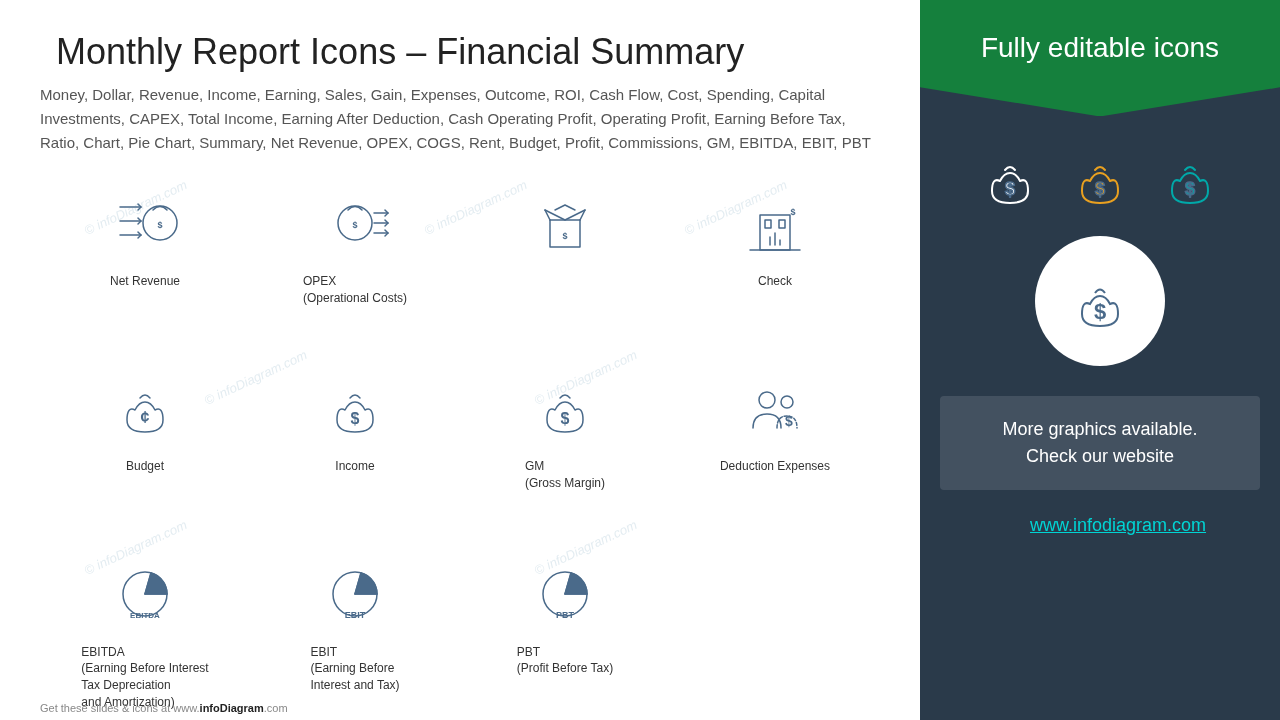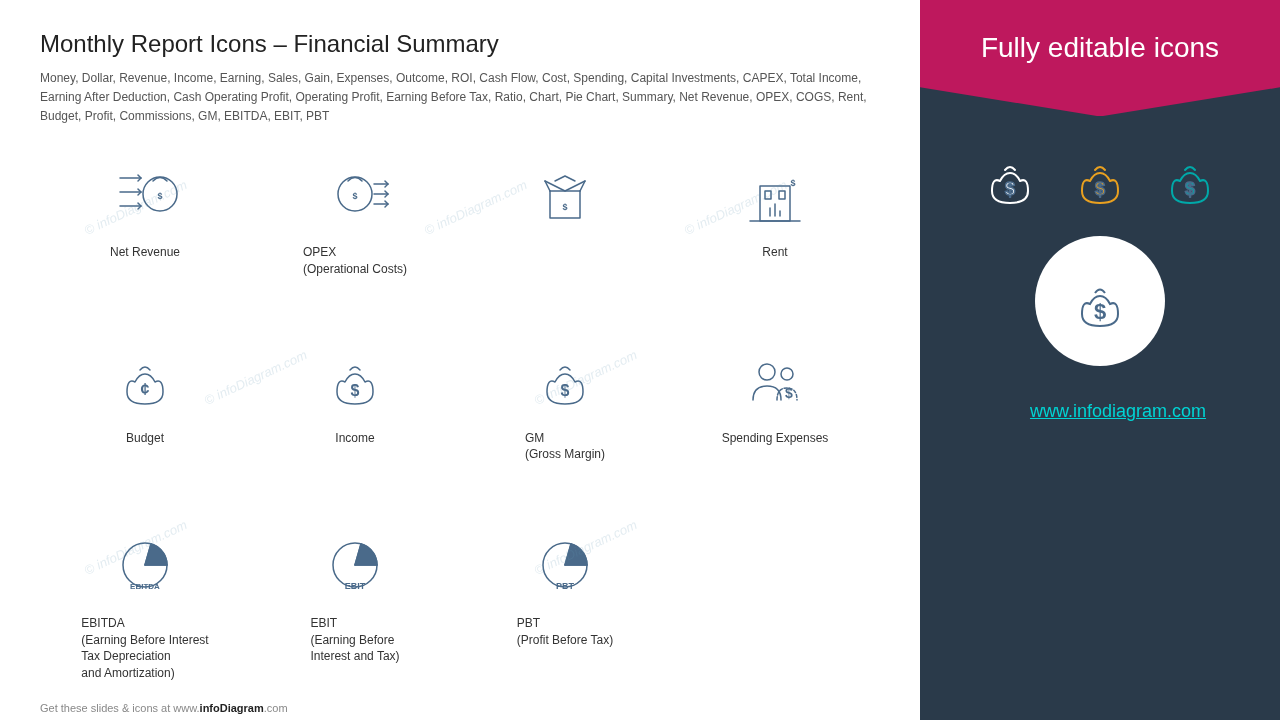--- a/index.html
+++ b/index.html
@@ -16,29 +16,30 @@
     .left-panel {
       width: 920px;
       height: 720px;
       background: #fff;
       padding: 30px 40px 20px 40px;
       position: relative;
       overflow: hidden;
     }
 
     .page-title {
-      font-size: 24px;
+      font-size: 36px;
       font-weight: 300;
       color: #222;
       margin-bottom: 10px;
       line-height: 1.2;
+      margin-left: 16px;
     }
 
     .subtitle {
-      font-size: 12px;
+      font-size: 15px;
       color: #555;
       line-height: 1.6;
       margin-bottom: 20px;
       max-width: 860px;
     }
 
     .watermark {
       position: absolute;
       color: rgba(100,150,180,0.18);
       font-size: 13px;
@@ -99,21 +100,21 @@
     .right-panel {
       width: 360px;
       height: 720px;
       background: #2a3a4a;
       display: flex;
       flex-direction: column;
       align-items: center;
     }
 
     .right-top {
-      background: #be185d;
+      background: #15803d;
       width: 100%;
       padding: 30px 20px 50px 20px;
       text-align: center;
       position: relative;
       clip-path: polygon(0 0, 100% 0, 100% 75%, 50% 100%, 0 75%);
     }
 
     .right-top-title {
       font-size: 28px;
       color: #fff;
@@ -273,21 +274,21 @@
           <rect x="44" y="35" width="6" height="8"></rect>
 
           <line x1="35" y1="52" x2="35" y2="60"></line>
           <line x1="40" y1="48" x2="40" y2="60"></line>
           <line x1="45" y1="55" x2="45" y2="60"></line>
 
           <text x="58" y="30" text-anchor="middle" class="icon-text-label" font-size="14" fill="#4a6a8a" stroke="none" font-weight="bold">$</text>
           <line x1="15" y1="65" x2="65" y2="65"></line>
         </svg>
       </div>
-      <div class="icon-label">Rent</div>
+      <div class="icon-label">Check</div>
     </div>
 
     <div class="icon-cell">
       <div class="icon-svg">
         <svg width="80" height="80" viewBox="0 0 80 80" class="icon">
 
           <path d="M30,40 Q22,36 22,50 Q22,62 40,62 Q58,62 58,50 Q58,36 50,40 Q46,32 40,32 Q34,32 30,40 Z"></path>
           <path d="M35,28 Q40,22 45,28"></path>
           <text x="40" y="53" text-anchor="middle" font-size="16" fill="#4a6a8a" stroke="none" font-family="Arial" font-weight="bold">¢</text>
         </svg>
@@ -322,21 +323,21 @@
         <svg width="80" height="80" viewBox="0 0 80 80" class="icon">
 
           <circle cx="32" cy="30" r="8"></circle>
           <path d="M18,58 Q18,44 32,44 Q46,44 46,58"></path>
           <circle cx="52" cy="32" r="6"></circle>
           <path d="M42,58 Q42,46 52,46 Q62,46 62,58" stroke-dasharray="3,2"></path>
 
           <text x="54" y="56" text-anchor="middle" font-size="14" fill="#4a6a8a" stroke="none" font-family="Arial" font-weight="bold">$</text>
         </svg>
       </div>
-      <div class="icon-label">Spending Expenses</div>
+      <div class="icon-label">Deduction Expenses</div>
     </div>
 
     <div class="icon-cell">
       <div class="icon-svg">
         <svg width="80" height="80" viewBox="0 0 80 80" class="icon">
 
           <circle cx="40" cy="38" r="22"></circle>
           <line x1="40" y1="38" x2="62" y2="38"></line>
           <line x1="40" y1="38" x2="46" y2="17"></line>
 
@@ -408,15 +409,20 @@
   </div>
 
   <div class="showcase-circle">
     <svg width="90" height="90" viewBox="0 0 90 90">
       <path d="M35,48 Q27,44 27,58 Q27,70 45,70 Q63,70 63,58 Q63,44 55,48 Q51,40 45,40 Q39,40 35,48 Z" stroke="#4a6a8a" stroke-width="2" fill="none"></path>
       <path d="M40,37 Q45,30 50,37" stroke="#4a6a8a" stroke-width="2" fill="none"></path>
       <text x="45" y="63" text-anchor="middle" font-size="22" fill="#4a6a8a" font-family="Arial" font-weight="bold">$</text>
     </svg>
   </div>
 
+  <div class="more-graphics-box">
+    <div class="more-graphics-text">
+      More graphics available.<br>Check our website
+    </div>
+  </div>
 
   <a class="website-link" href="#">www.infodiagram.com</a>
 </div>
 
 </body></html>

